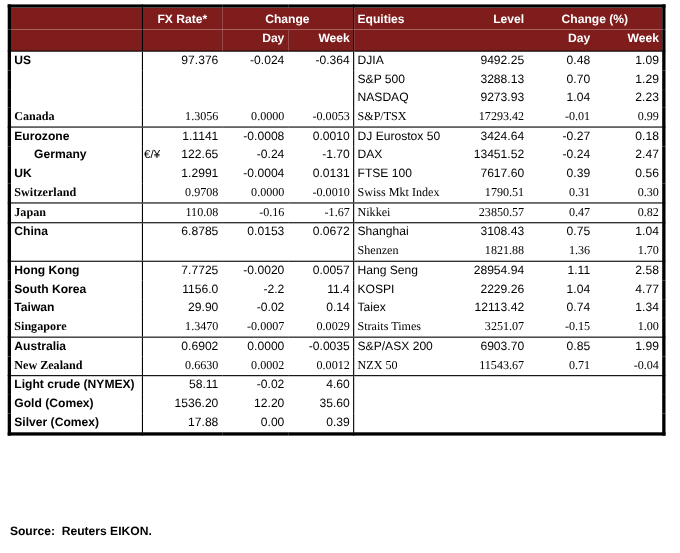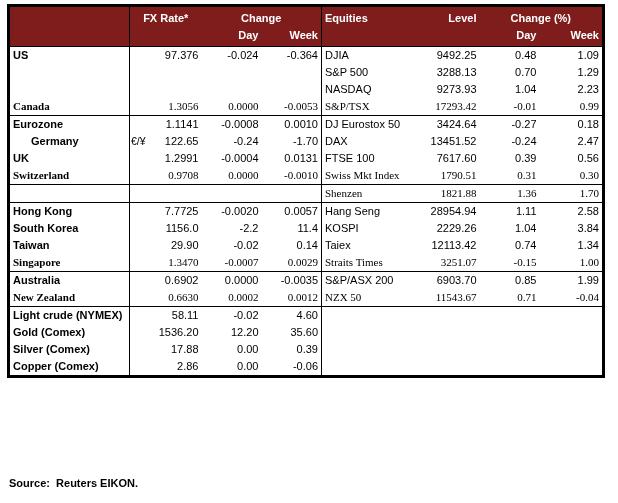--- a/index.html
+++ b/index.html
@@ -149,20 +149,42 @@
     <td class="L c-sym vsep"></td>
     <td class="R">0.9708</td>
     <td class="R">0.0000</td>
     <td class="R">-0.0010</td>
     <td class="L vsep2">Swiss Mkt Index</td>
     <td class="R">1790.51</td>
     <td class="R">0.31</td>
     <td class="R">0.30</td>
   </tr>
         <tr class="sep">
+    <td class="L c-label">Japan</td>
+    <td class="L c-sym vsep"></td>
+    <td class="R">110.08</td>
+    <td class="R">-0.16</td>
+    <td class="R">-1.67</td>
+    <td class="L vsep2">Nikkei</td>
+    <td class="R">23850.57</td>
+    <td class="R">0.47</td>
+    <td class="R">0.82</td>
+  </tr>
+        <tr>
+    <td class="L c-label">China</td>
+    <td class="L c-sym vsep"></td>
+    <td class="R">6.8785</td>
+    <td class="R">0.0153</td>
+    <td class="R">0.0672</td>
+    <td class="L vsep2">Shanghai</td>
+    <td class="R">3108.43</td>
+    <td class="R">0.75</td>
+    <td class="R">1.04</td>
+  </tr>
+        <tr class="sep">
     <td class="L c-label"></td>
     <td class="L c-sym vsep"></td>
     <td class="R"></td>
     <td class="R"></td>
     <td class="R"></td>
     <td class="L vsep2">Shenzen</td>
     <td class="R">1821.88</td>
     <td class="R">1.36</td>
     <td class="R">1.70</td>
   </tr>
@@ -179,21 +201,21 @@
   </tr>
         <tr>
     <td class="L c-label">South Korea</td>
     <td class="L c-sym vsep"></td>
     <td class="R">1156.0</td>
     <td class="R">-2.2</td>
     <td class="R">11.4</td>
     <td class="L vsep2">KOSPI</td>
     <td class="R">2229.26</td>
     <td class="R">1.04</td>
-    <td class="R">3.84</td>
+    <td class="R">4.77</td>
   </tr>
         <tr>
     <td class="L c-label">Taiwan</td>
     <td class="L c-sym vsep"></td>
     <td class="R">29.90</td>
     <td class="R">-0.02</td>
     <td class="R">0.14</td>
     <td class="L vsep2">Taiex</td>
     <td class="R">12113.42</td>
     <td class="R">0.74</td>
@@ -253,31 +275,20 @@
     <td class="R"></td>
     <td class="R"></td>
     <td class="R"></td>
   </tr>
         <tr>
     <td class="L c-label">Silver (Comex)</td>
     <td class="L c-sym vsep"></td>
     <td class="R">17.88</td>
     <td class="R">0.00</td>
     <td class="R">0.39</td>
-    <td class="L vsep2"></td>
-    <td class="R"></td>
-    <td class="R"></td>
-    <td class="R"></td>
-  </tr>
-        <tr>
-    <td class="L c-label">Copper (Comex)</td>
-    <td class="L c-sym vsep"></td>
-    <td class="R">2.86</td>
-    <td class="R">0.00</td>
-    <td class="R">-0.06</td>
     <td class="L vsep2"></td>
     <td class="R"></td>
     <td class="R"></td>
     <td class="R"></td>
   </tr>
       </tbody>
   </table>
 </div>
 
 <div class="footer">

